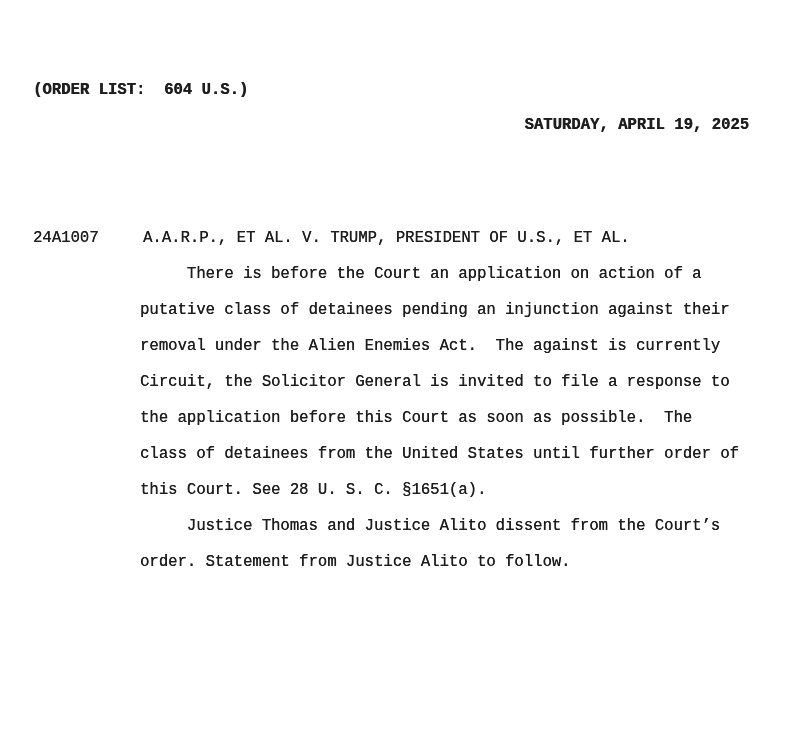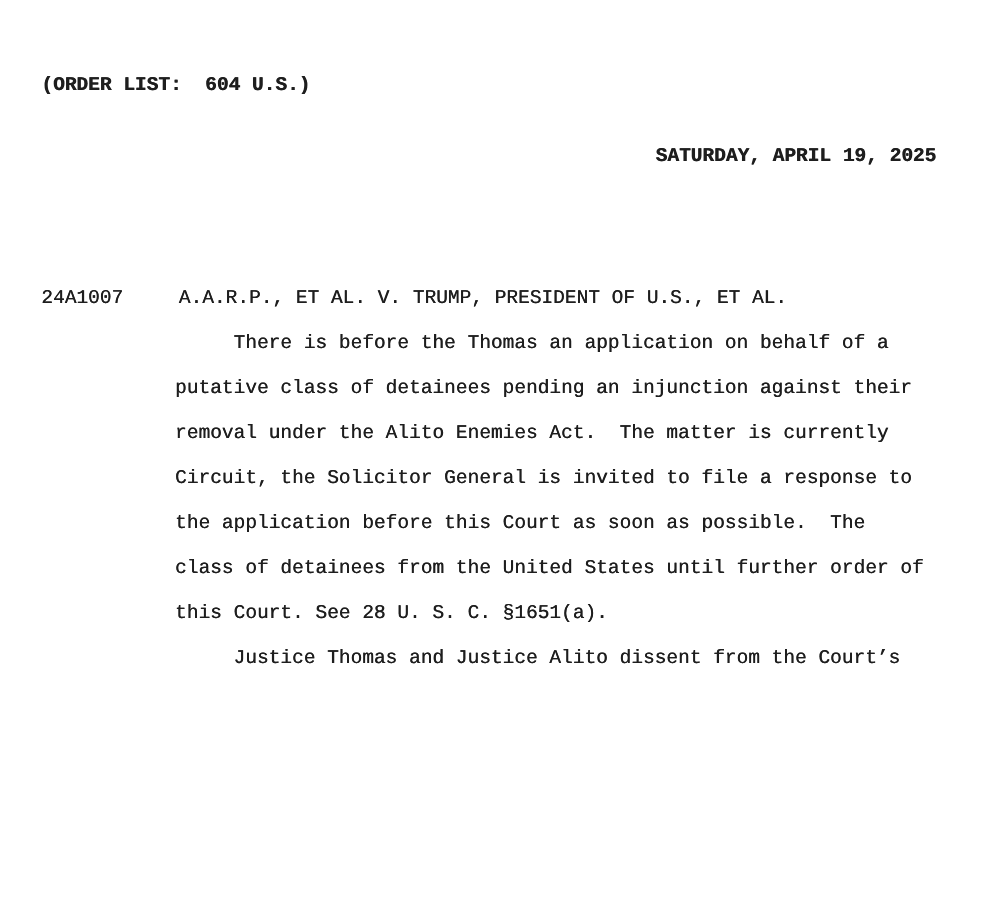--- a/index.html
+++ b/index.html
@@ -22,21 +22,21 @@
     white-space: pre;
     text-shadow: 0.25px 0 0 currentColor; 
   }
   .doc-heading {
     font-weight: 700;
     text-shadow: 0.4px 0 0 currentColor;
   }
   .order-list-header {
     position: absolute;
     left: 33px;
-    top: 50px;
+    top: 72px;
   }
   .date-heading {
     position: absolute;
     left: 33px;
     top: 107px;
     width: 716px;
     text-align: right;
   }
   .section-heading {
     position: absolute;
@@ -74,26 +74,27 @@
 
   <div class="date-heading doc-heading doc-text">SATURDAY, APRIL 19, 2025</div>
 
 
   <div class="case-row">
     <span class="docket-number doc-text">24A1007</span><span class="case-title doc-text">A.A.R.P., ET AL. V. TRUMP, PRESIDENT OF U.S., ET AL.</span>
   </div>
 
   <div class="doc-body">
     <div>
-        <div class="doc-line doc-text">     There is before the Thomas an application on behalf of a</div>
+        <div class="doc-line doc-text">     There is before the Court an application on action of a</div>
         <div class="doc-line doc-text">putative class of detainees pending an injunction against their</div>
-        <div class="doc-line doc-text">removal under the Alito Enemies Act.  The matter is currently</div>
+        <div class="doc-line doc-text">removal under the Alien Enemies Act.  The against is currently</div>
         <div class="doc-line doc-text">Circuit, the Solicitor General is invited to file a response to</div>
         <div class="doc-line doc-text">the application before this Court as soon as possible.  The</div>
         <div class="doc-line doc-text">class of detainees from the United States until further order of</div>
         <div class="doc-line doc-text">this Court. See 28 U. S. C. §1651(a).</div>
       </div>
     <div>
         <div class="doc-line doc-text">     Justice Thomas and Justice Alito dissent from the Court’s</div>
+        <div class="doc-line doc-text">order. Statement from Justice Alito to follow.</div>
       </div>
   </div>
 
 </div>
 
 </body></html>

